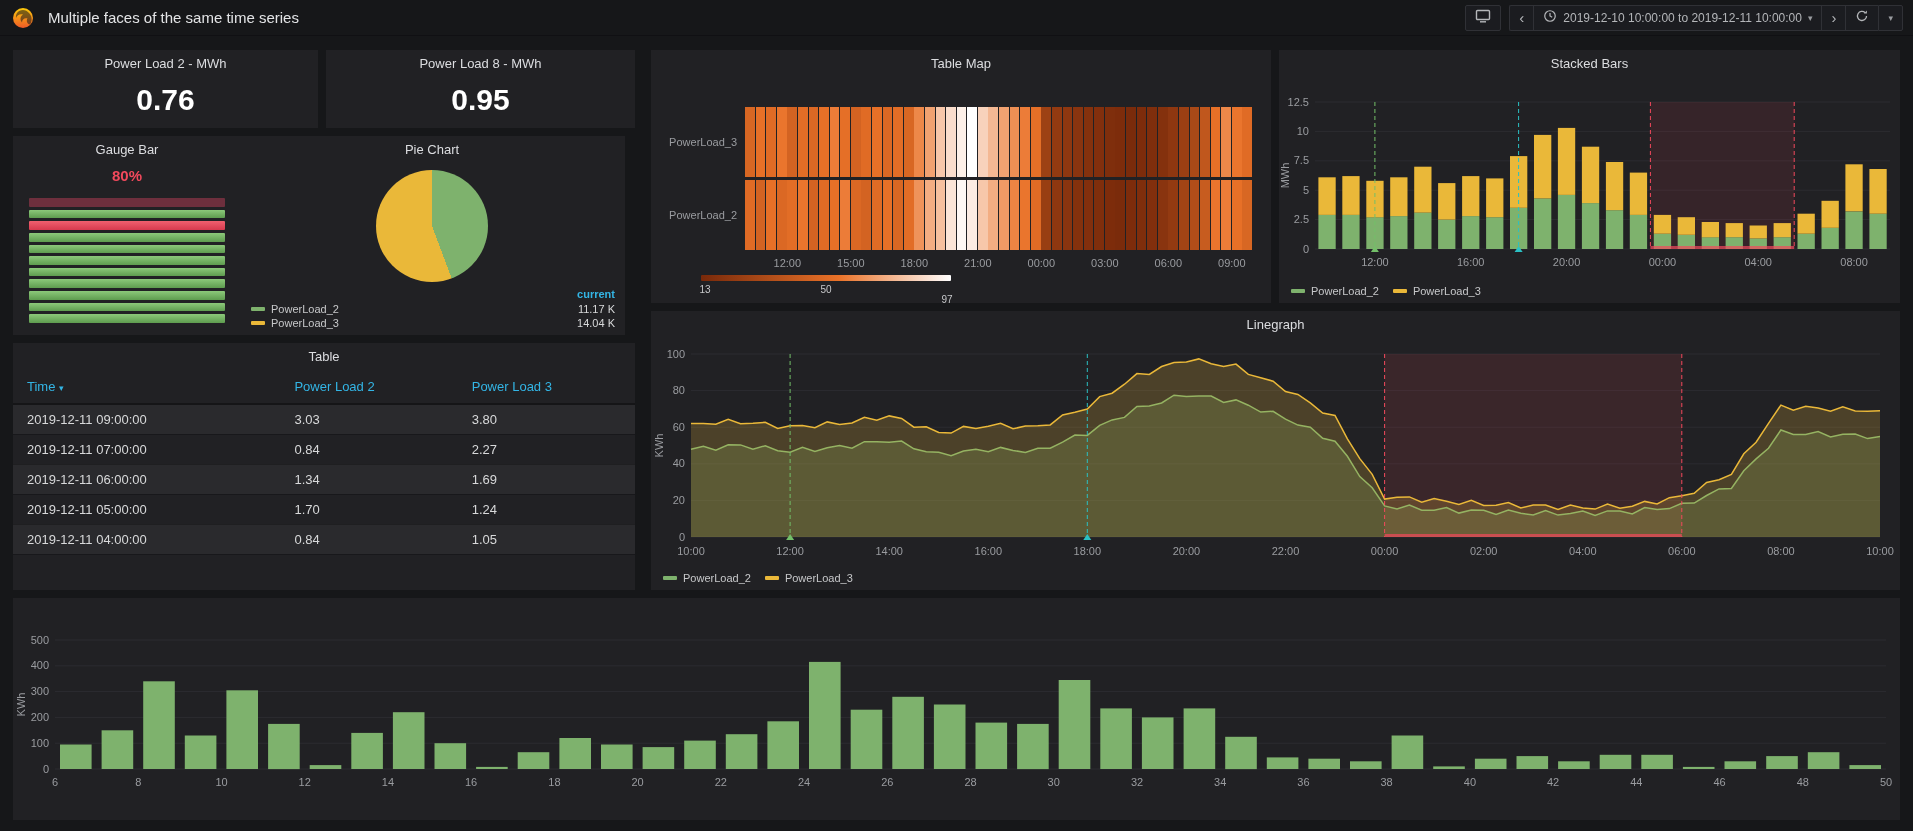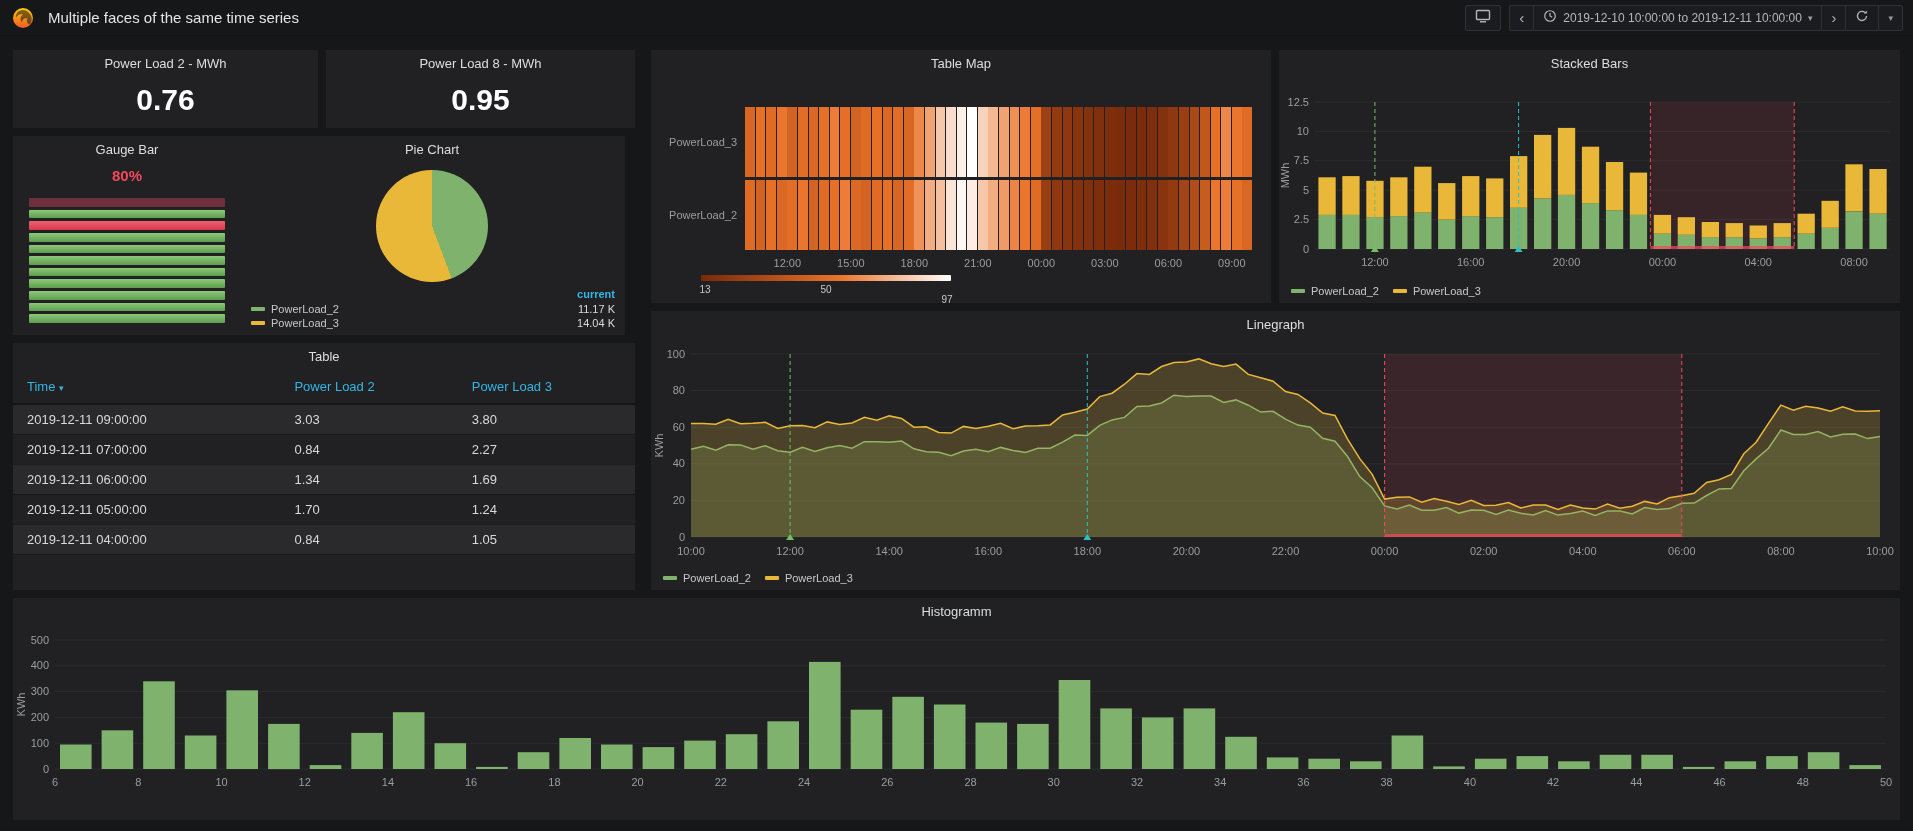--- a/index.html
+++ b/index.html
@@ -471,21 +471,20 @@
         <text class="tick" x="1229" y="217" text-anchor="middle">10:00</text>
       </svg>
   </div>
   <div class="chart-legend" id="line-legend">
       <span class="leg-item"><span class="leg-swatch" style="background:#7EB26D"></span>PowerLoad_2</span>
       <span class="leg-item"><span class="leg-swatch" style="background:#EAB839"></span>PowerLoad_3</span>
     </div>
 </div>
 
 <div class="panel p-hist">
-  <div class="panel-title">Histogramm</div>
   <div class="chart-body">
     <svg id="hist-svg" width="1883" height="180">
         <line class="grid" x1="42" x2="1873" y1="144" y2="144"></line>
         <text class="tick" x="36" y="147.5" text-anchor="end">0</text>
         <line class="grid" x1="42" x2="1873" y1="118.2" y2="118.2"></line>
         <text class="tick" x="36" y="121.7" text-anchor="end">100</text>
         <line class="grid" x1="42" x2="1873" y1="92.4" y2="92.4"></line>
         <text class="tick" x="36" y="95.9" text-anchor="end">200</text>
         <line class="grid" x1="42" x2="1873" y1="66.6" y2="66.6"></line>
         <text class="tick" x="36" y="70.1" text-anchor="end">300</text>

